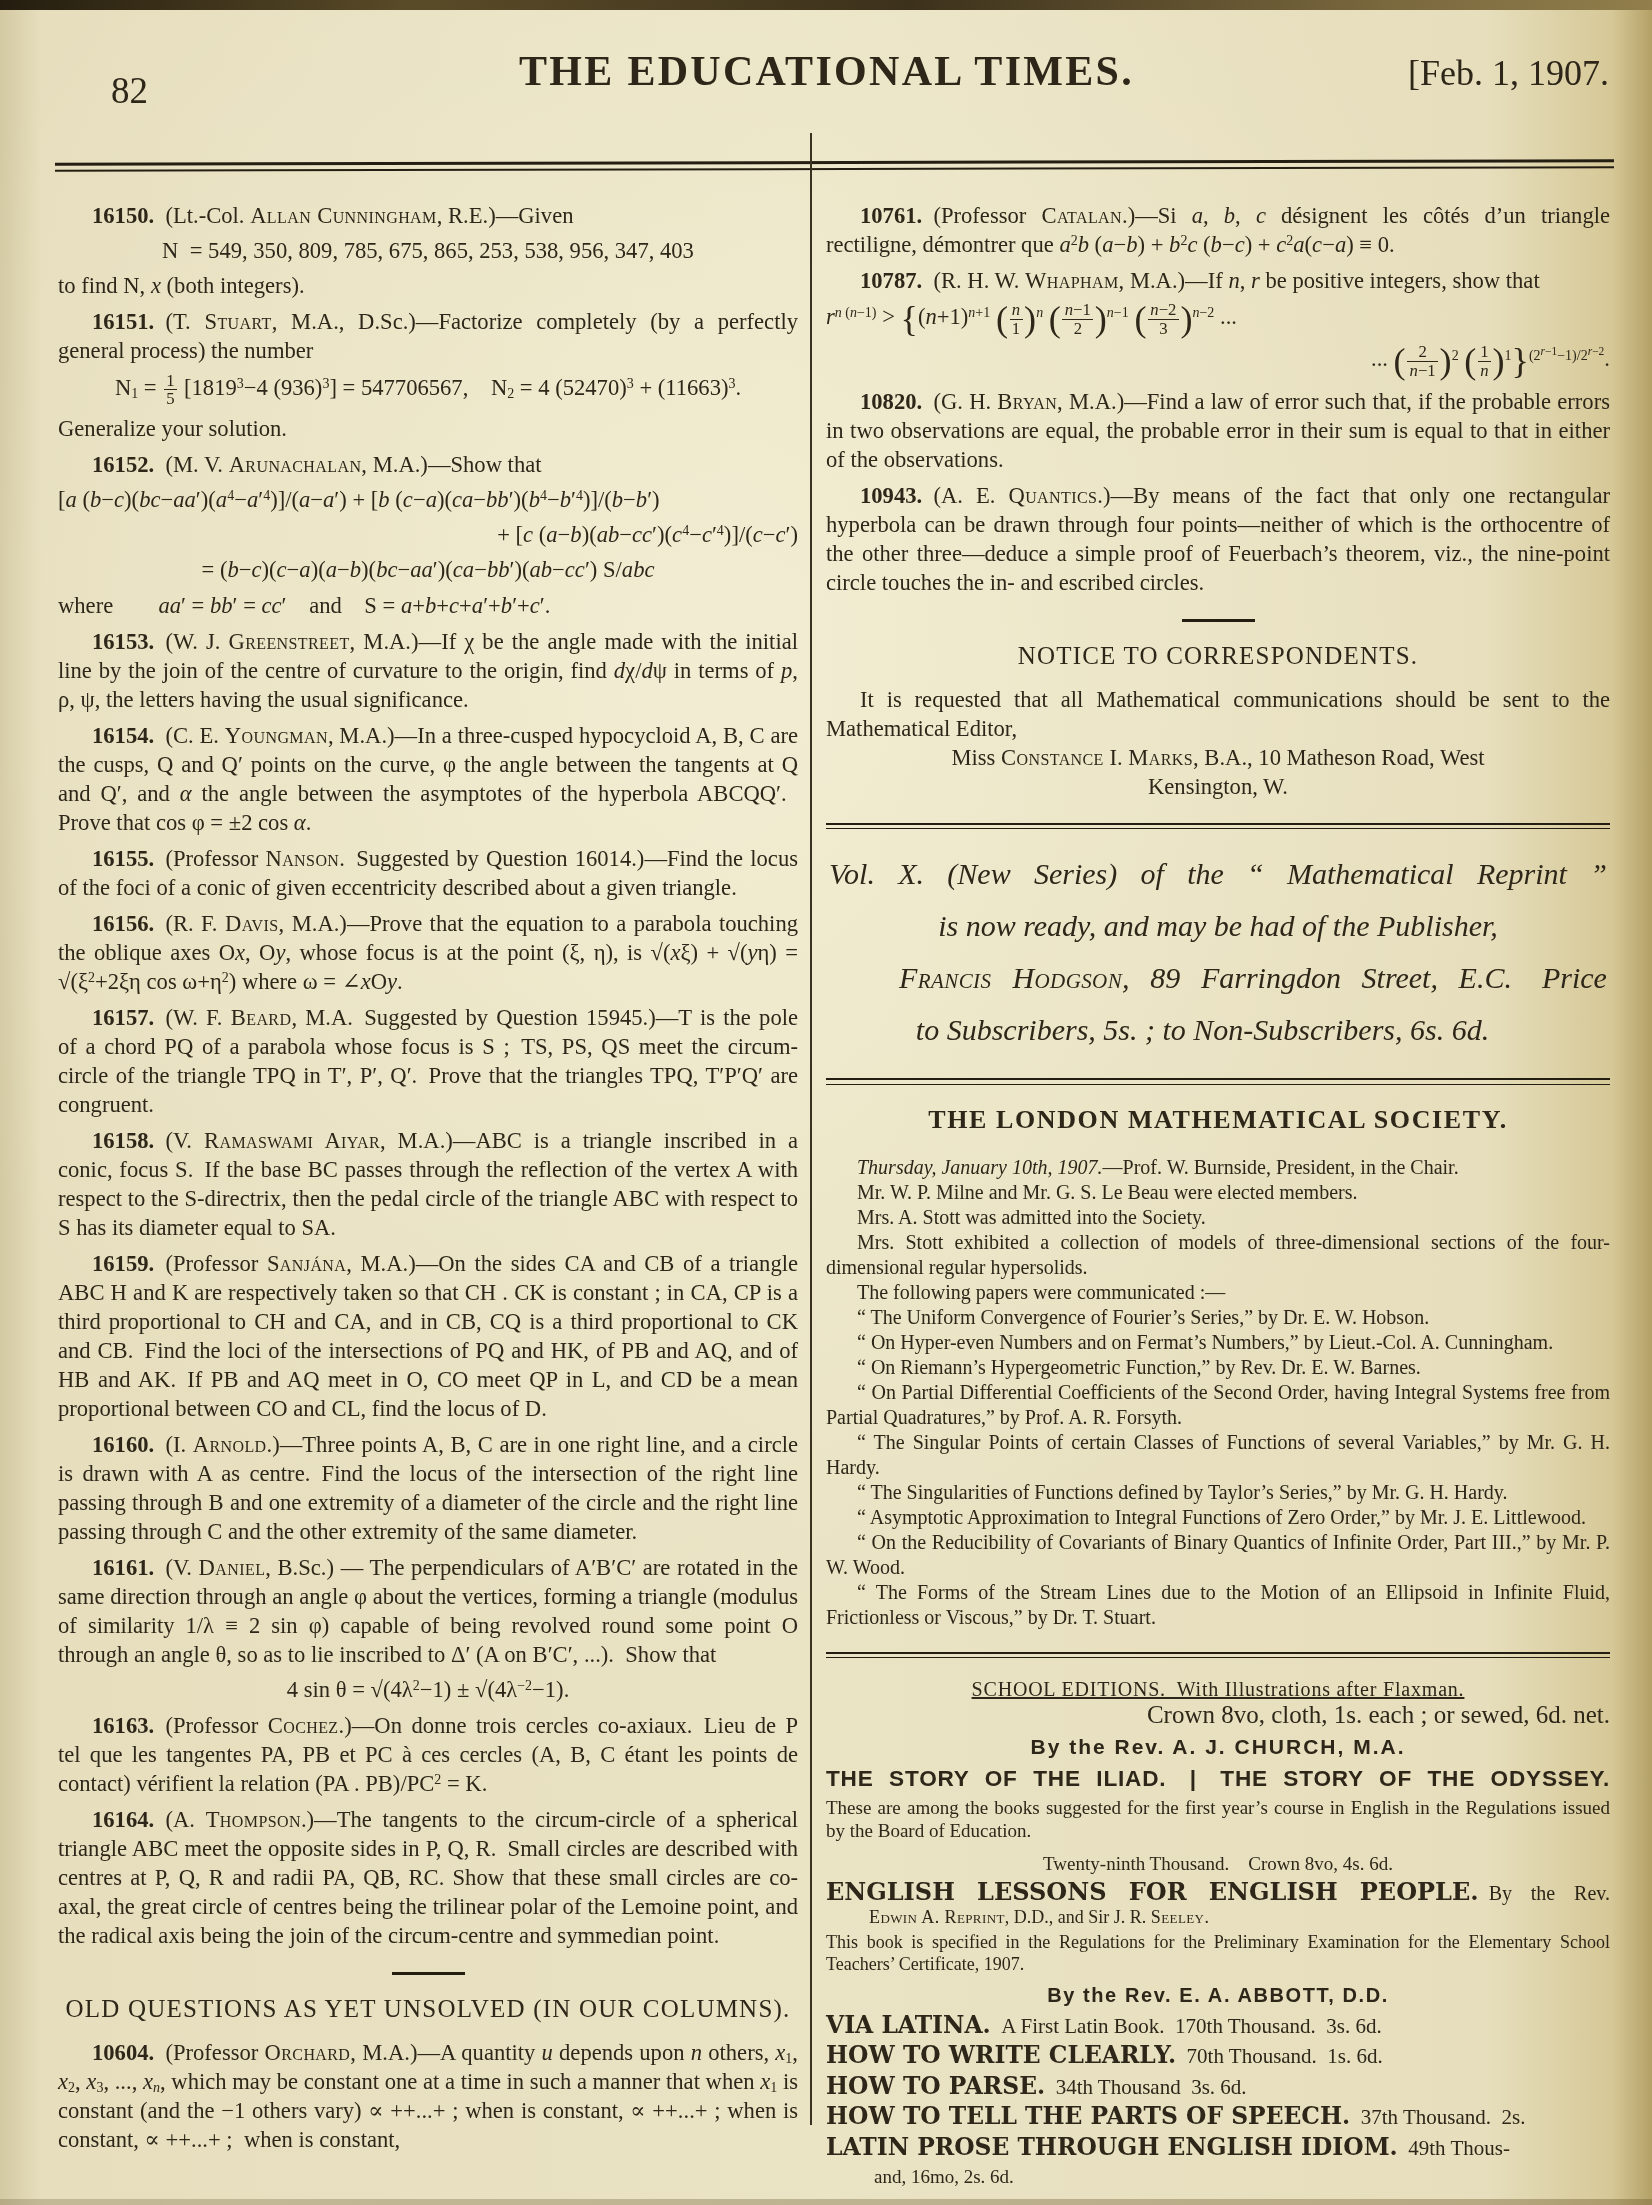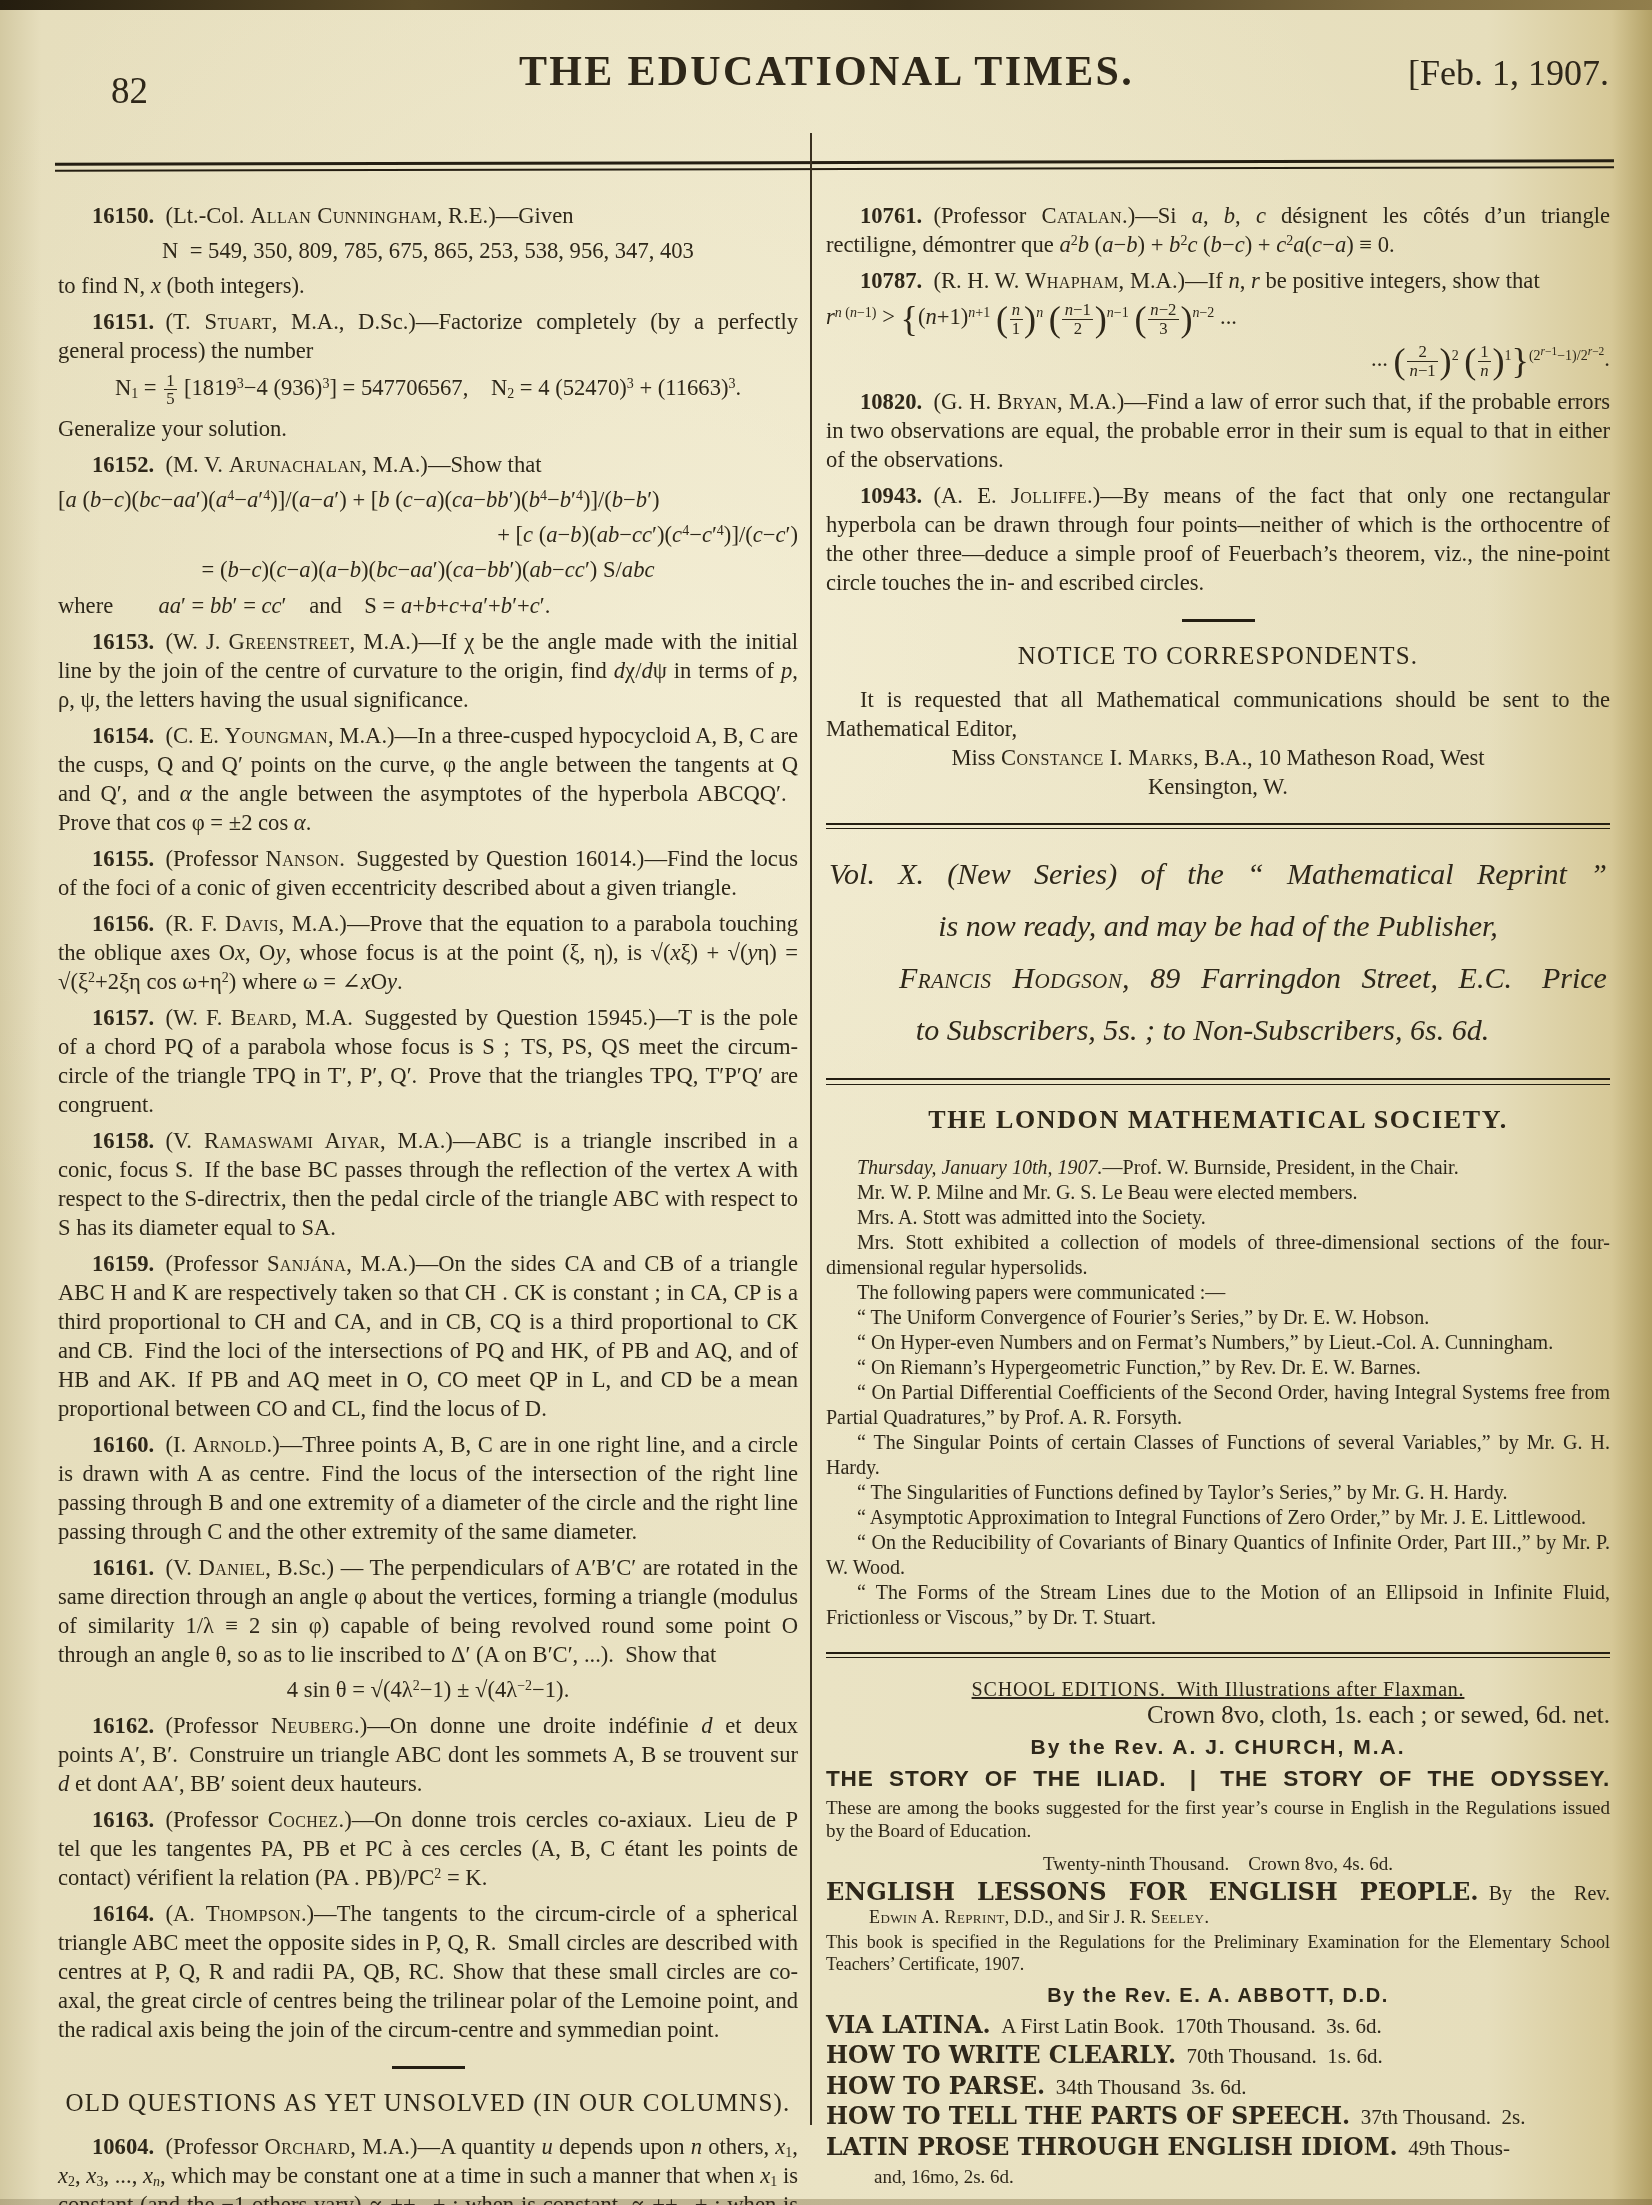--- a/index.html
+++ b/index.html
@@ -118,21 +118,20 @@
     <p class="q"><b>16155.</b> (Professor <span class="sc">Nanson</span>. Suggested by Question 16014.)—Find the locus of the foci of a conic of given eccentricity described about a given triangle.</p>
     <p class="q"><b>16156.</b> (R. F. <span class="sc">Davis</span>, M.A.)—Prove that the equation to a parabola touching the oblique axes O<i>x</i>, O<i>y</i>, whose focus is at the point (ξ, η), is √(<i>x</i>ξ) + √(<i>y</i>η) = √(ξ<sup>2</sup>+2ξη cos ω+η<sup>2</sup>) where ω = ∠<i>x</i>O<i>y</i>.</p>
     <p class="q"><b>16157.</b> (W. F. <span class="sc">Beard</span>, M.A. Suggested by Question 15945.)—T is the pole of a chord PQ of a parabola whose focus is S ; TS, PS, QS meet the circum-circle of the triangle TPQ in T′, P′, Q′. Prove that the triangles TPQ, T′P′Q′ are congruent.</p>
     <p class="q"><b>16158.</b> (V. <span class="sc">Ramaswami Aiyar</span>, M.A.)—ABC is a triangle inscribed in a conic, focus S. If the base BC passes through the reflection of the vertex A with respect to the S-directrix, then the pedal circle of the triangle ABC with respect to S has its diameter equal to SA.</p>
     <p class="q"><b>16159.</b> (Professor <span class="sc">Sanjána</span>, M.A.)—On the sides CA and CB of a triangle ABC H and K are respectively taken so that CH . CK is constant ; in CA, CP is a third proportional to CH and CA, and in CB, CQ is a third proportional to CK and CB. Find the loci of the intersections of PQ and HK, of PB and AQ, and of HB and AK. If PB and AQ meet in O, CO meet QP in L, and CD be a mean proportional between CO and CL, find the locus of D.</p>
     <p class="q"><b>16160.</b> (I. <span class="sc">Arnold</span>.)—Three points A, B, C are in one right line, and a circle is drawn with A as centre. Find the locus of the intersection of the right line passing through B and one extremity of a diameter of the circle and the right line passing through C and the other extremity of the same diameter.</p>
 
     <p class="q"><b>16161.</b> (V. <span class="sc">Daniel</span>, B.Sc.) — The perpendiculars of A′B′C′ are rotated in the same direction through an angle φ about the vertices, forming a triangle (modulus of similarity 1/λ ≡ 2 sin φ) capable of being revolved round some point O through an angle θ, so as to lie inscribed to Δ′ (A on B′C′, ...). Show that</p>
     <div class="disp">4 sin θ = √(4λ<sup>2</sup>−1) ± √(4λ<sup>−2</sup>−1).</div>
 
-    <p class="q"><b>16162.</b> (Professor <span class="sc">Neuberg</span>.)—On donne une droite indéfinie <i>d</i> et deux points A′, B′. Construire un triangle ABC dont les sommets A, B se trouvent sur <i>d</i> et dont AA′, BB′ soient deux hauteurs.</p>
     <p class="q"><b>16163.</b> (Professor <span class="sc">Cochez</span>.)—On donne trois cercles co-axiaux. Lieu de P tel que les tangentes PA, PB et PC à ces cercles (A, B, C étant les points de contact) vérifient la relation (PA . PB)/PC<sup>2</sup> = K.</p>
     <p class="q"><b>16164.</b> (A. <span class="sc">Thompson</span>.)—The tangents to the circum-circle of a spherical triangle ABC meet the opposite sides in P, Q, R. Small circles are described with centres at P, Q, R and radii PA, QB, RC. Show that these small circles are co-axal, the great circle of centres being the trilinear polar of the Lemoine point, and the radical axis being the join of the circum-centre and symmedian point.</p>
 
     <div class="dash"></div>
     <h2 class="shead">OLD QUESTIONS AS YET UNSOLVED (IN OUR COLUMNS).</h2>
 
     <p class="q"><b>10604.</b> (Professor <span class="sc">Orchard</span>, M.A.)—A quantity <i>u</i> depends upon <i>n</i> others, <i>x</i><sub>1</sub>, <i>x</i><sub>2</sub>, <i>x</i><sub>3</sub>, ..., <i>x</i><sub><i>n</i></sub>, which may be constant one at a time in such a manner that when <i>x</i><sub>1</sub> is constant (and the −1 others vary)  ∝ ++...+ ; when  is constant,  ∝ ++...+ ; when  is constant,  ∝ ++...+ ; when  is constant,</p>
 
   </div>
 
@@ -152,21 +151,21 @@
         </span><span class="big">)</span><sup><i>n</i>−2</sup> ...</div>
     <div class="disp right">... <span class="big">(</span><span class="fr">
           <span class="nu">2</span>
           <span class="de"><i>n</i>−1</span>
         </span><span class="big">)</span><sup>2</sup> <span class="big">(</span><span class="fr">
           <span class="nu">1</span>
           <span class="de"><i>n</i></span>
         </span><span class="big">)</span><sup>1</sup><span class="big">}</span><sup>(2<sup><i>r</i>−1</sup>−1)/2<sup><i>r</i>−2</sup></sup>.</div>
 
     <p class="q"><b>10820.</b> (G. H. <span class="sc">Bryan</span>, M.A.)—Find a law of error such that, if the probable errors in two observations are equal, the probable error in their sum is equal to that in either of the observations.</p>
-    <p class="q"><b>10943.</b> (A. E. <span class="sc">Jolliffe</span>.)—By means of the fact that only one rectangular hyperbola can be drawn through four points—neither of which is the orthocentre of the other three—deduce a simple proof of Feuerbach’s theorem, viz., the nine-point circle touches the in- and escribed circles.</p>
+    <p class="q"><b>10943.</b> (A. E. <span class="sc">Quantics</span>.)—By means of the fact that only one rectangular hyperbola can be drawn through four points—neither of which is the orthocentre of the other three—deduce a simple proof of Feuerbach’s theorem, viz., the nine-point circle touches the in- and escribed circles.</p>
 
     <div class="dash"></div>
     <h2 class="shead">NOTICE TO CORRESPONDENTS.</h2>
     <p class="q">It is requested that all Mathematical communications should be sent to the Mathematical Editor,</p>
     <p class="addr">Miss <span class="sc">Constance</span> I. <span class="sc">Marks</span>, B.A., 10 Matheson Road, West</p>
     <p class="addr">Kensington, W.</p>
 
     <div class="rule2"></div>
     <div class="ad">
       <div class="l1">Vol. X. (New Series) of the “ Mathematical Reprint ”</div>

